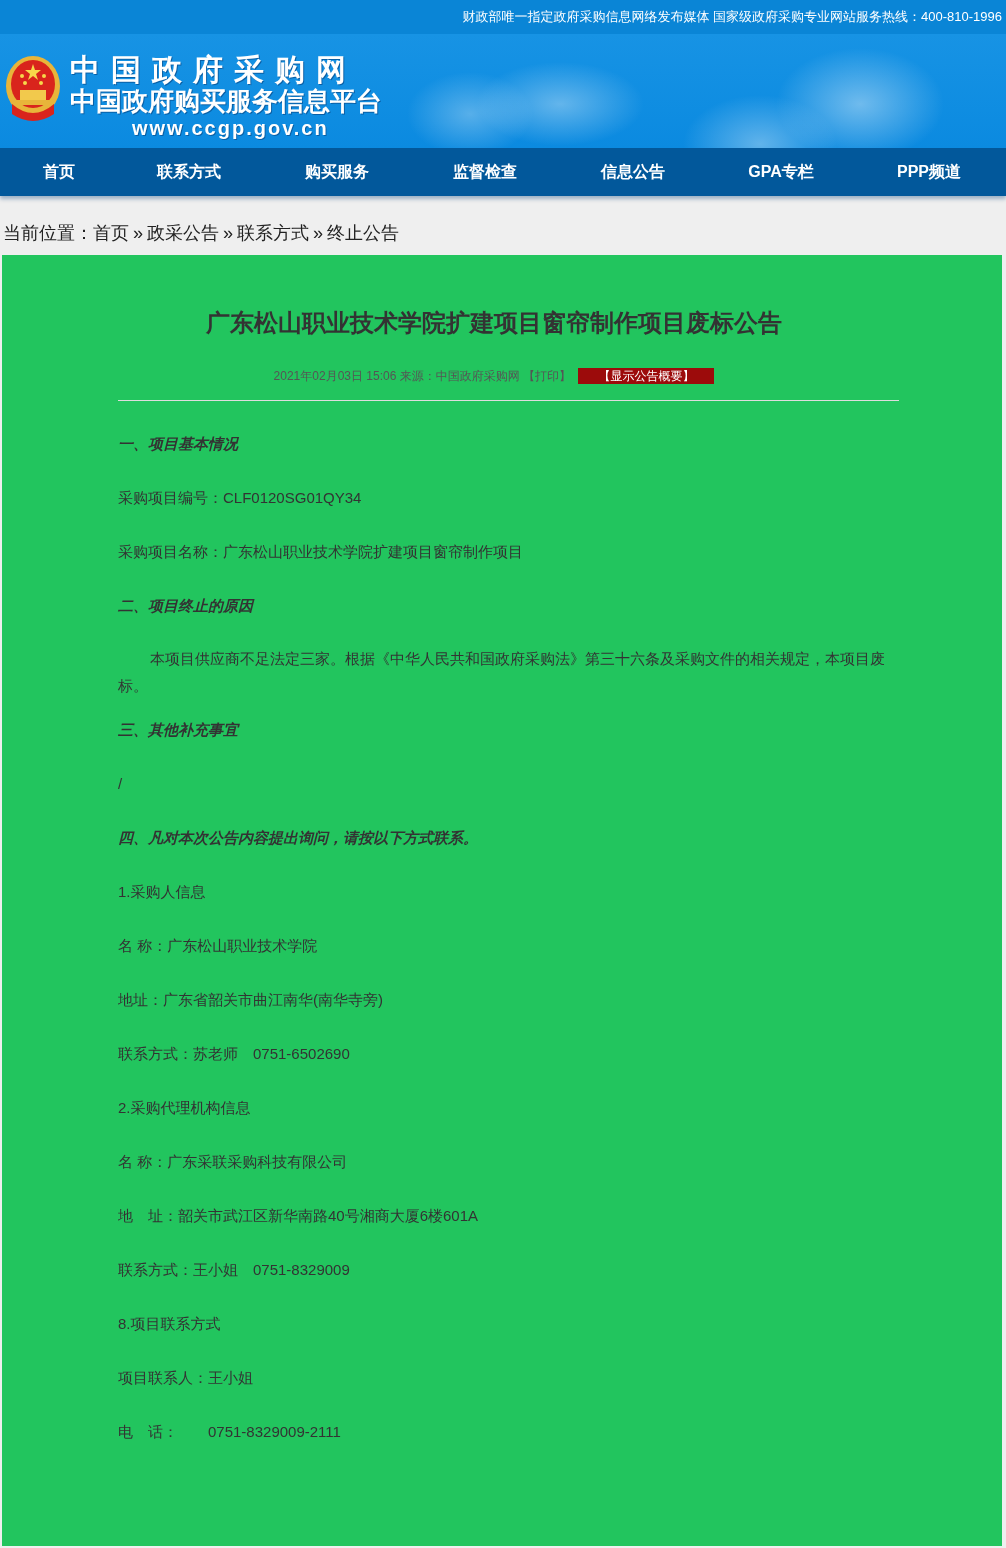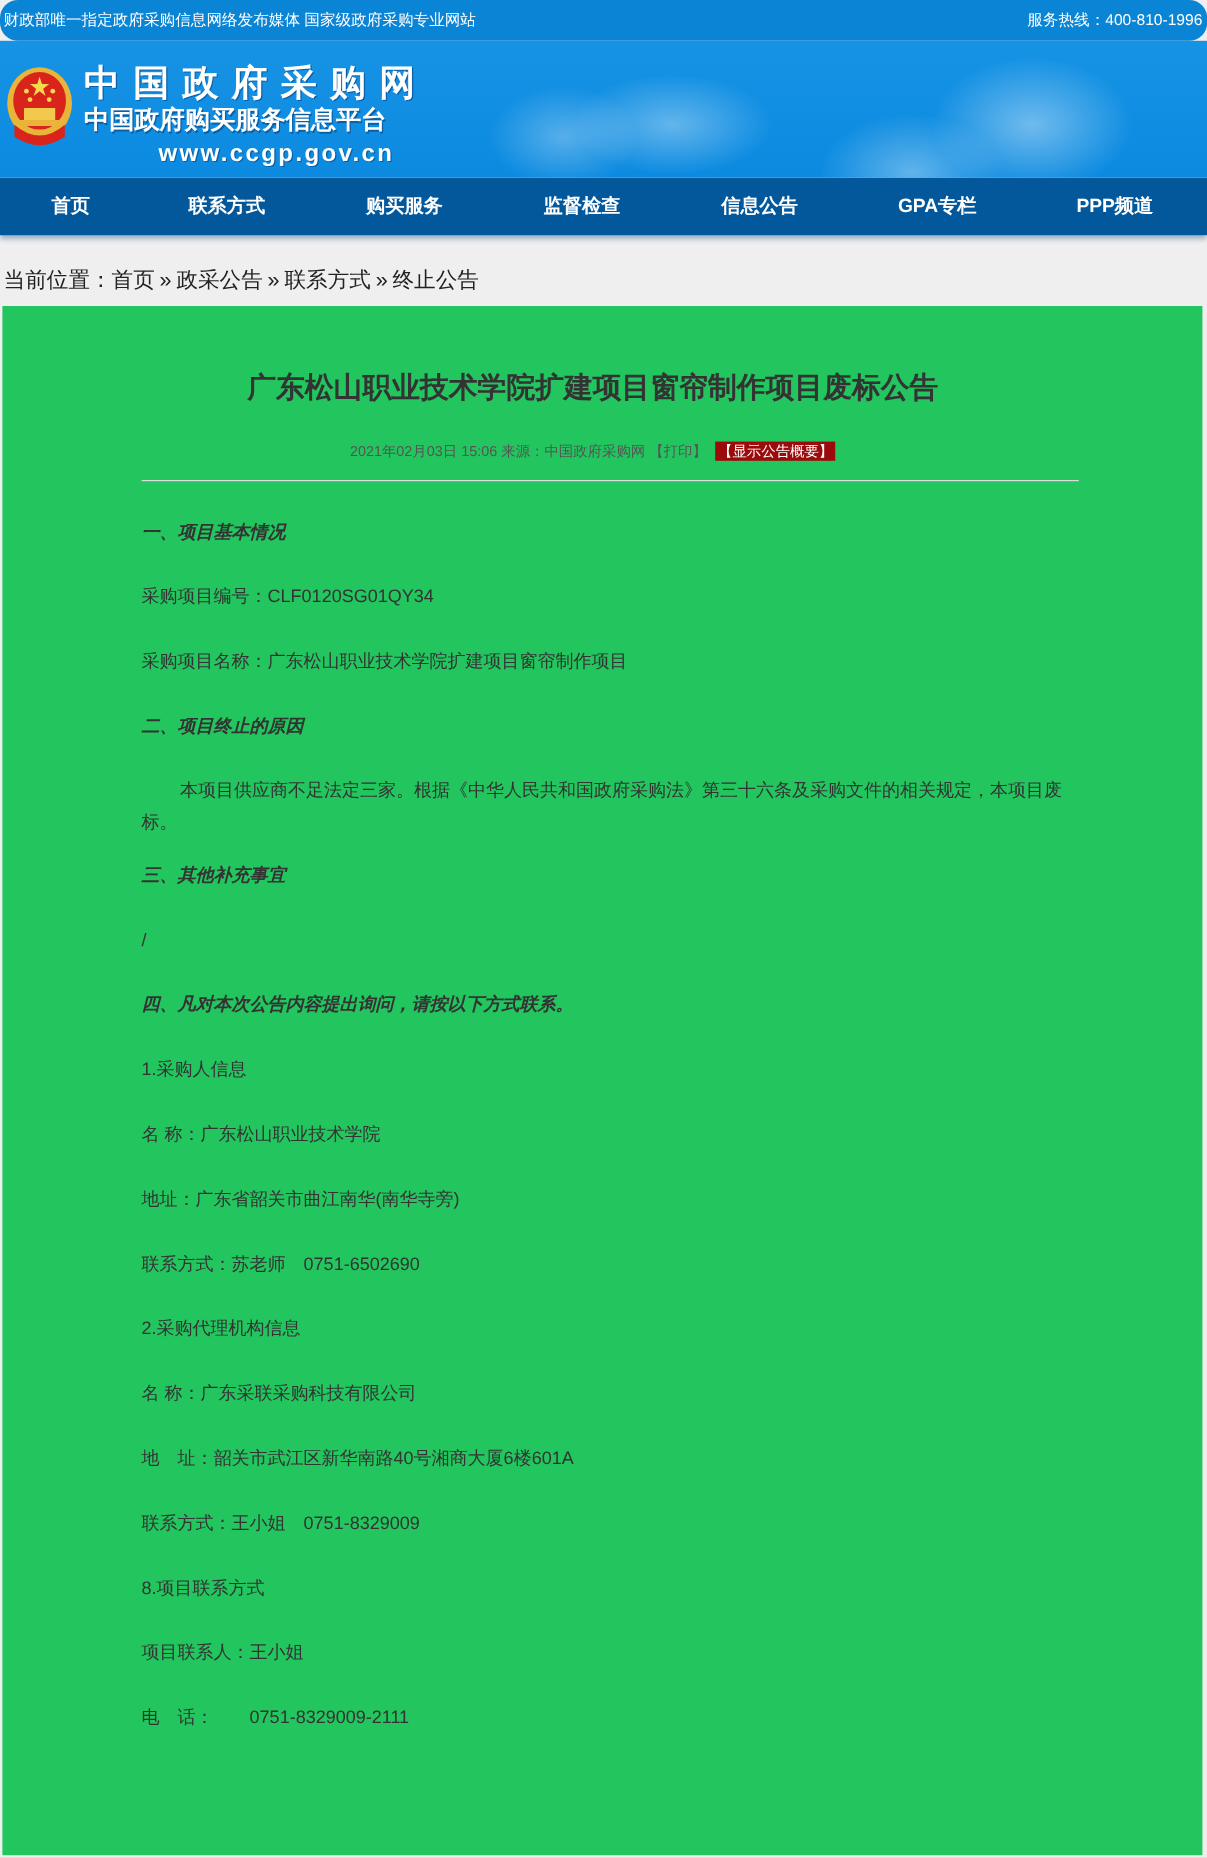--- a/index.html
+++ b/index.html
@@ -1,37 +1,37 @@
 <!DOCTYPE html>
 <html><head>
 <meta charset="utf-8">
 <style>
   * { margin:0; padding:0; box-sizing:border-box; }
   html, body { width:1006px; height:1548px; background:#efefef; font-family:"Liberation Sans","DejaVu Sans",sans-serif; overflow:hidden; }
-  .topbar { height:34px; background:#0a85d6; color:#fff; font-size:13px; display:flex; justify-content:space-between; align-items:center; padding:0 4px 0 3px;border-radius:15px; }
+  .topbar { height:34px; background:#0a85d6; color:#fff; font-size:13px; display:flex; justify-content:flex-end; align-items:center; padding:0 4px 0 3px; }
   .banner { height:114px; position:relative; overflow:hidden;
     background: radial-gradient(ellipse 120px 60px at 560px 70px, rgba(255,255,255,0.35), rgba(255,255,255,0) 70%),
                 radial-gradient(ellipse 110px 70px at 760px 110px, rgba(255,255,255,0.35), rgba(255,255,255,0) 70%),
                 radial-gradient(ellipse 120px 80px at 860px 70px, rgba(255,255,255,0.4), rgba(255,255,255,0) 70%),
                 radial-gradient(ellipse 90px 60px at 470px 80px, rgba(255,255,255,0.3), rgba(255,255,255,0) 70%),
                 linear-gradient(180deg,#1793e4 0%,#0b8ae0 100%); text-decoration: underline; }
   .emblem { position:absolute; left:4px; top:18px; width:58px; height:72px; }
   .logo-text { position:absolute; left:70px; top:20px; color:#fff; }
   .logo-l1 { font-size:30px; font-weight:bold; letter-spacing:11px; line-height:32px; text-shadow:1px 1px 0 #0a5fa5; }
-  .logo-l2 { font-size:21px; font-weight:bold; letter-spacing:0px; line-height:30px; text-shadow:1px 1px 0 #0a5fa5; }
+  .logo-l2 { font-size:26px; font-weight:bold; letter-spacing:0px; line-height:30px; text-shadow:1px 1px 0 #0a5fa5; }
   .logo-l3 { font-size:20px; font-weight:bold; letter-spacing:2px; line-height:24px; padding-left:62px; text-shadow:1px 1px 0 #0a5fa5; }
   .nav { height:48px; background:#02589b; display:flex; align-items:center; box-shadow:0 3px 4px rgba(0,60,120,0.35); }
   .nav a { color:#fff; font-size:16px; font-weight:bold; text-decoration:none; display:block; text-align:center; }
   .crumb { height:58px; display:flex; align-items:center; padding-left:3px; padding-top:16px; font-size:18px; color:#222; }
   .crumb a { color:#222; text-decoration:none; }
   .crumb .sep { margin:0 4px; }
   .content { position:absolute; left:2px; top:255px; width:1000px; height:1291px; background:#22c55e; }
   .title { position:absolute; left:0; width:984px; top:52px; text-align:center; font-size:24px; font-weight:bold; color:#333; }
   .meta { position:absolute; left:0; width:984px; top:113px; text-align:center; font-size:12px; color:#555; }
-  .meta .tag { background:#9c0b0b; color:#fff; padding:1px 2px; margin-left:4px; }
+  .meta .tag { background:#9c0b0b; color:#fff; padding:1px 20px; margin-left:4px; }
   .hr { position:absolute; left:116px; width:781px; top:145px; height:1px; background:#ddd; }
   .body { position:absolute; left:116px; top:175px; width:781px; color:#333; font-size:15px; }
   .p { position:absolute; left:0; width:781px; line-height:27px; }
   .p.b { font-weight:bold;font-style:italic; }
   .p.indent { text-indent:32px; }
 </style>
 </head>
 <body>
 
 <div class="topbar">

